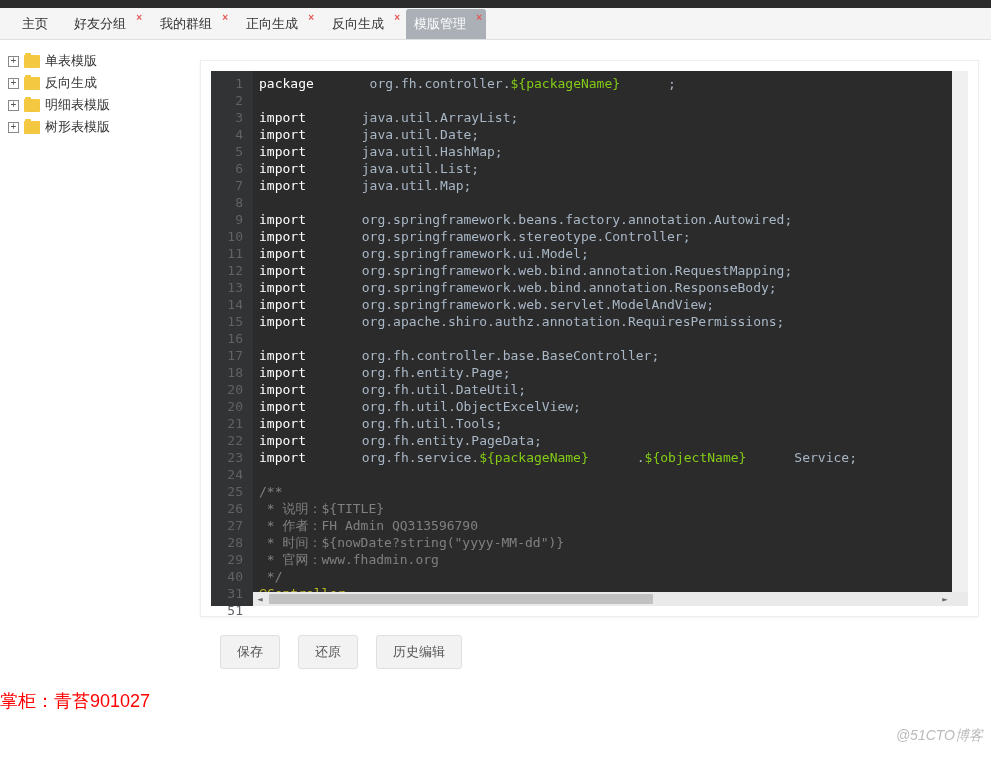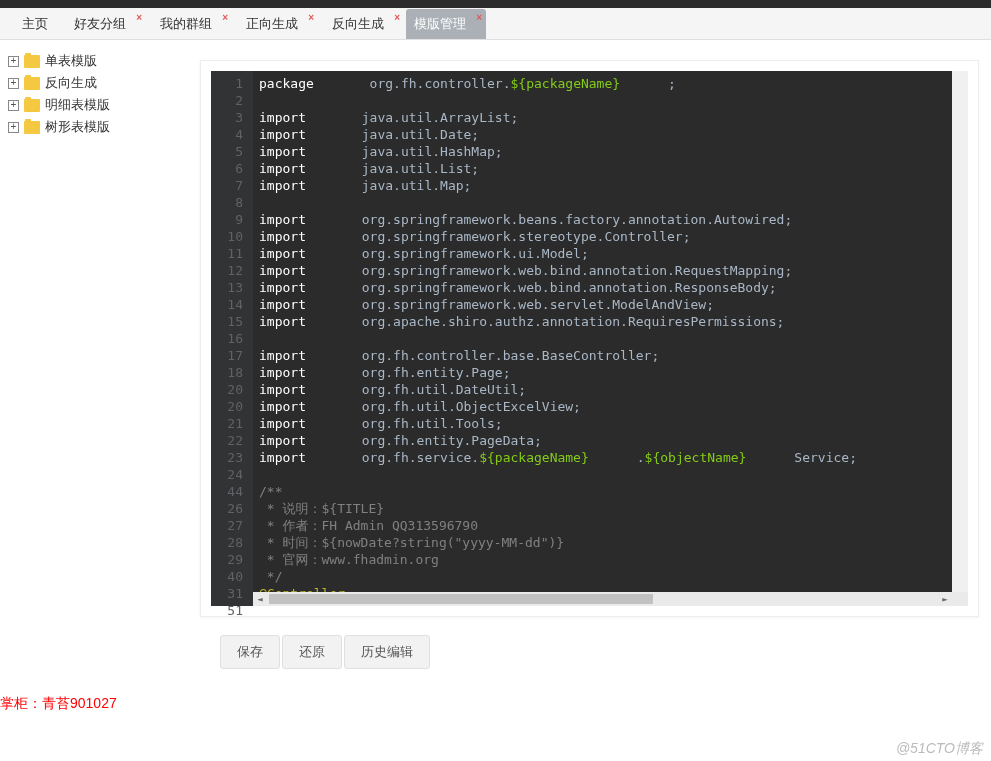--- a/index.html
+++ b/index.html
@@ -26,24 +26,24 @@
     .kw { color: #ffffff; }
     .pkg { color: #a9b7c6; margin-left: 48px; }
     .var { color: #84cc16; }
     .cmt { color: #808080; }
     .ann { color: #bbb529; }
     .hscroll { position: absolute; bottom: 0; left: 42px; right: 16px; height: 14px; background: #eaeaea; display: flex; align-items: center; }
     .hscroll-thumb { height: 10px; background: #c1c1c1; margin-left: 2px; width: 55%; border-radius: 1px; }
     .hscroll-arrow { width: 14px; height: 14px; display: flex; align-items: center; justify-content: center; color: #666; font-size: 9px; }
     .vscroll { position: absolute; right: 0; top: 0; bottom: 14px; width: 16px; background: #f0f0f0; }
     .vscroll-track { position: absolute; right: 0; bottom: 0; width: 16px; height: 14px; background: #eaeaea; }
-    .button-row { display: flex; gap: 2px; padding: 18px 0 0 20px; }
+    .button-row { display: flex; gap: 18px; padding: 18px 0 0 20px; }
     .btn { background: #f2f2f2; border: 1px solid #e0e0e0; color: #555; padding: 7px 16px; font-size: 13px; border-radius: 3px; cursor: pointer; }
-    .owner-label { position: absolute; left: 0; bottom: 48px; color: #ff0000; font-size: 14px; }
-    .watermark { position: absolute; right: 8px; bottom: 3px; color: #bbb; font-size: 14px; font-style: italic; }
+    .owner-label { position: absolute; left: 0; bottom: 48px; color: #ff0000; font-size: 18px; }
+    .watermark { position: absolute; right: 8px; bottom: 16px; color: #bbb; font-size: 14px; font-style: italic; }
   </style>
 </head>
 <body>
 
 <div class="topbar"></div>
 
 <div class="tabs-row" id="tabs-row">
     <div class="tab no-close"><span>主页</span></div>
     <div class="tab"><span>好友分组</span><span class="tab-close">×</span></div>
     <div class="tab"><span>我的群组</span><span class="tab-close">×</span></div>
@@ -97,21 +97,21 @@
             <div class="gutter-line">15</div>
             <div class="gutter-line">16</div>
             <div class="gutter-line">17</div>
             <div class="gutter-line">18</div>
             <div class="gutter-line">20</div>
             <div class="gutter-line">20</div>
             <div class="gutter-line">21</div>
             <div class="gutter-line">22</div>
             <div class="gutter-line">23</div>
             <div class="gutter-line">24</div>
-            <div class="gutter-line">44</div>
+            <div class="gutter-line">25</div>
             <div class="gutter-line">26</div>
             <div class="gutter-line">27</div>
             <div class="gutter-line">28</div>
             <div class="gutter-line">29</div>
             <div class="gutter-line">40</div>
             <div class="gutter-line">31</div>
             <div class="gutter-line">51</div>
           </div>
         <div class="code-area" id="code-area"><div class="code-line"><span class="kw">package</span><span class="pkg"> org.fh.controller.</span><span class="var">${packageName}</span><span class="pkg">;</span></div><div class="code-line">&nbsp;</div><div class="code-line"><span class="kw">import</span><span class="pkg"> java.util.ArrayList;</span></div><div class="code-line"><span class="kw">import</span><span class="pkg"> java.util.Date;</span></div><div class="code-line"><span class="kw">import</span><span class="pkg"> java.util.HashMap;</span></div><div class="code-line"><span class="kw">import</span><span class="pkg"> java.util.List;</span></div><div class="code-line"><span class="kw">import</span><span class="pkg"> java.util.Map;</span></div><div class="code-line">&nbsp;</div><div class="code-line"><span class="kw">import</span><span class="pkg"> org.springframework.beans.factory.annotation.Autowired;</span></div><div class="code-line"><span class="kw">import</span><span class="pkg"> org.springframework.stereotype.Controller;</span></div><div class="code-line"><span class="kw">import</span><span class="pkg"> org.springframework.ui.Model;</span></div><div class="code-line"><span class="kw">import</span><span class="pkg"> org.springframework.web.bind.annotation.RequestMapping;</span></div><div class="code-line"><span class="kw">import</span><span class="pkg"> org.springframework.web.bind.annotation.ResponseBody;</span></div><div class="code-line"><span class="kw">import</span><span class="pkg"> org.springframework.web.servlet.ModelAndView;</span></div><div class="code-line"><span class="kw">import</span><span class="pkg"> org.apache.shiro.authz.annotation.RequiresPermissions;</span></div><div class="code-line">&nbsp;</div><div class="code-line"><span class="kw">import</span><span class="pkg"> org.fh.controller.base.BaseController;</span></div><div class="code-line"><span class="kw">import</span><span class="pkg"> org.fh.entity.Page;</span></div><div class="code-line"><span class="kw">import</span><span class="pkg"> org.fh.util.DateUtil;</span></div><div class="code-line"><span class="kw">import</span><span class="pkg"> org.fh.util.ObjectExcelView;</span></div><div class="code-line"><span class="kw">import</span><span class="pkg"> org.fh.util.Tools;</span></div><div class="code-line"><span class="kw">import</span><span class="pkg"> org.fh.entity.PageData;</span></div><div class="code-line"><span class="kw">import</span><span class="pkg"> org.fh.service.</span><span class="var">${packageName}</span><span class="pkg">.</span><span class="var">${objectName}</span><span class="pkg">Service;</span></div><div class="code-line">&nbsp;</div><div class="code-line"><span class="cmt">/**</span></div><div class="code-line"><span class="cmt"> * 说明：${TITLE}</span></div><div class="code-line"><span class="cmt"> * 作者：FH Admin QQ313596790</span></div><div class="code-line"><span class="cmt"> * 时间：${nowDate?string("yyyy-MM-dd")}</span></div><div class="code-line"><span class="cmt"> * 官网：www.fhadmin.org</span></div><div class="code-line"><span class="cmt"> */</span></div><div class="code-line"><span class="ann">@Controller</span></div><div class="code-line">&nbsp;</div></div>
         <div class="vscroll"></div>

